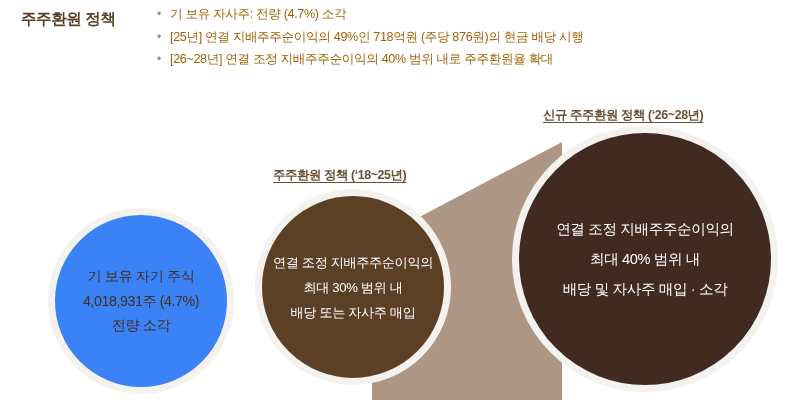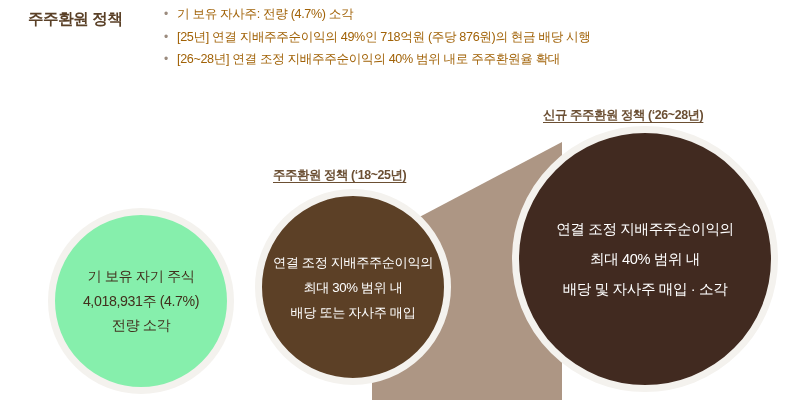--- a/index.html
+++ b/index.html
@@ -15,21 +15,21 @@
   #slide {
     position: relative;
     width: 800px;
     height: 400px;
     background: #ffffff;
   }
 
   
   #header {
     position: absolute;
-    left: 12px; top: 0;
+    left: 5px; top: 0;
     width: 704px;
     height: 95px;
   }
 
   #page-title {
     position: absolute;
     left: 16px;
     top: 9px;
     font-size: 15.5px;
     font-weight: bold;
@@ -104,21 +104,21 @@
     white-space: nowrap;
     letter-spacing: -0.4px;
   }
 
   
   #circle-existing {
     left: 48px;
     top: 113px;
     width: 186px;
     height: 186px;
-    background: #86efac;
+    background: #3b82f6;
   }
   #circle-existing .line {
     color: #41301d;
     font-size: 14.2px;
     line-height: 24.5px;
   }
 
   
   #circle-current {
     left: 255px;

